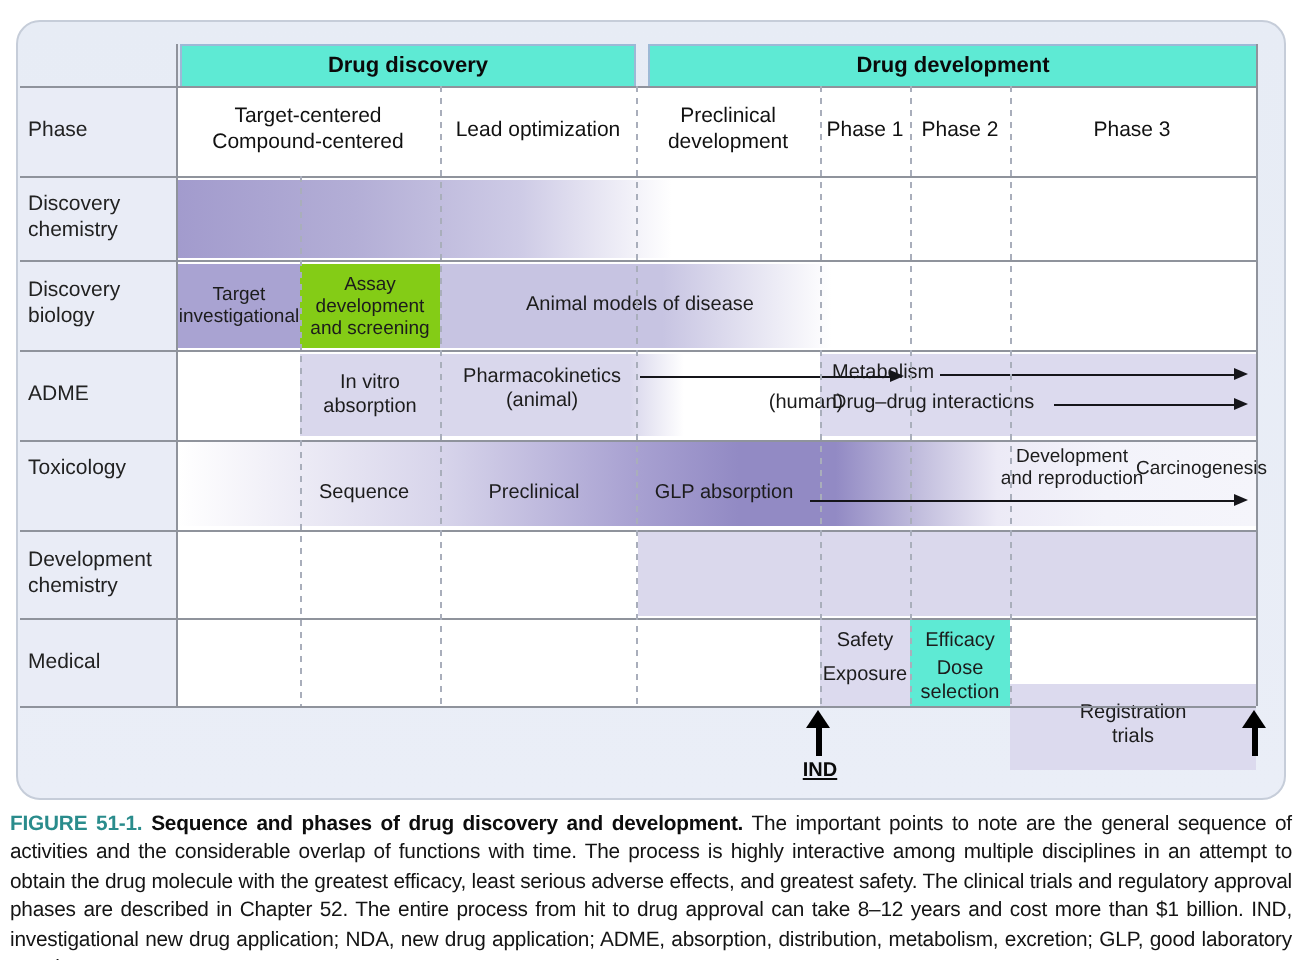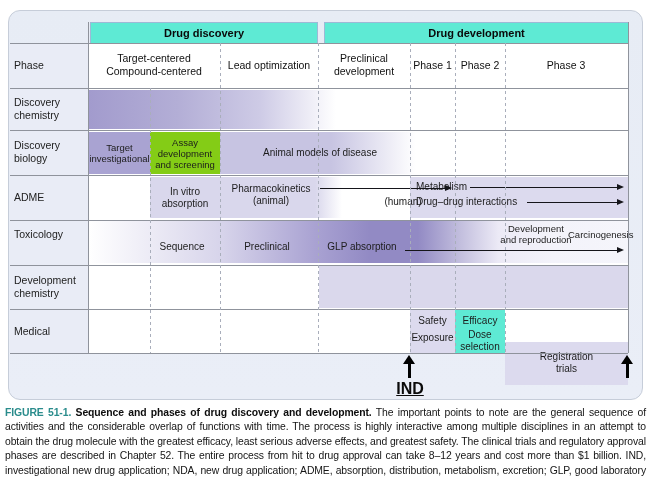--- a/index.html
+++ b/index.html
@@ -13,21 +13,21 @@
   .vline{width:1px;background:#8f939c;}
   .dash{width:1px;background-image:repeating-linear-gradient(to bottom,#a9aebb 0,#a9aebb 3px,transparent 3px,transparent 6px);}
   .collab{font-size:10.5px;color:#111;line-height:13px;}
   .rowlab{font-size:10.5px;color:#222;line-height:13px;}
   .bartxt{font-size:9.5px;line-height:11px;color:#1c1c1c;}
   .bartxt10{font-size:10px;line-height:12px;color:#1c1c1c;}
   .aline{height:1.2px;background:#15151a;}
   .ahead{width:0;height:0;border-top:3.5px solid transparent;border-bottom:3.5px solid transparent;border-left:7px solid #15151a;}
   .upstem{width:3px;background:#000;}
   .uphead{width:0;height:0;border-left:6px solid transparent;border-right:6px solid transparent;border-bottom:9px solid #000;}
-  .marklab{font-size:16px;font-weight:bold;color:#0a0a0a;text-decoration:underline;}
+  .marklab{font-size:10px;font-weight:bold;color:#0a0a0a;text-decoration:underline;}
   .caption{font-size:10.4px;line-height:14.4px;text-align:justify;letter-spacing:-0.1px;color:#141414;}
   .cap-label{color:#2a8c8c;font-weight:bold;}
   .cap-bold{font-weight:bold;color:#0d0d0d;}
 </style>
 </head>
 <body>
 
 <div class="abs frame" style="left:8px;top:10px;width:633px;height:388px;"></div>
 
 <div class="abs" style="left:88px;top:43px;width:540px;height:310px;background:#ffffff;"></div>

